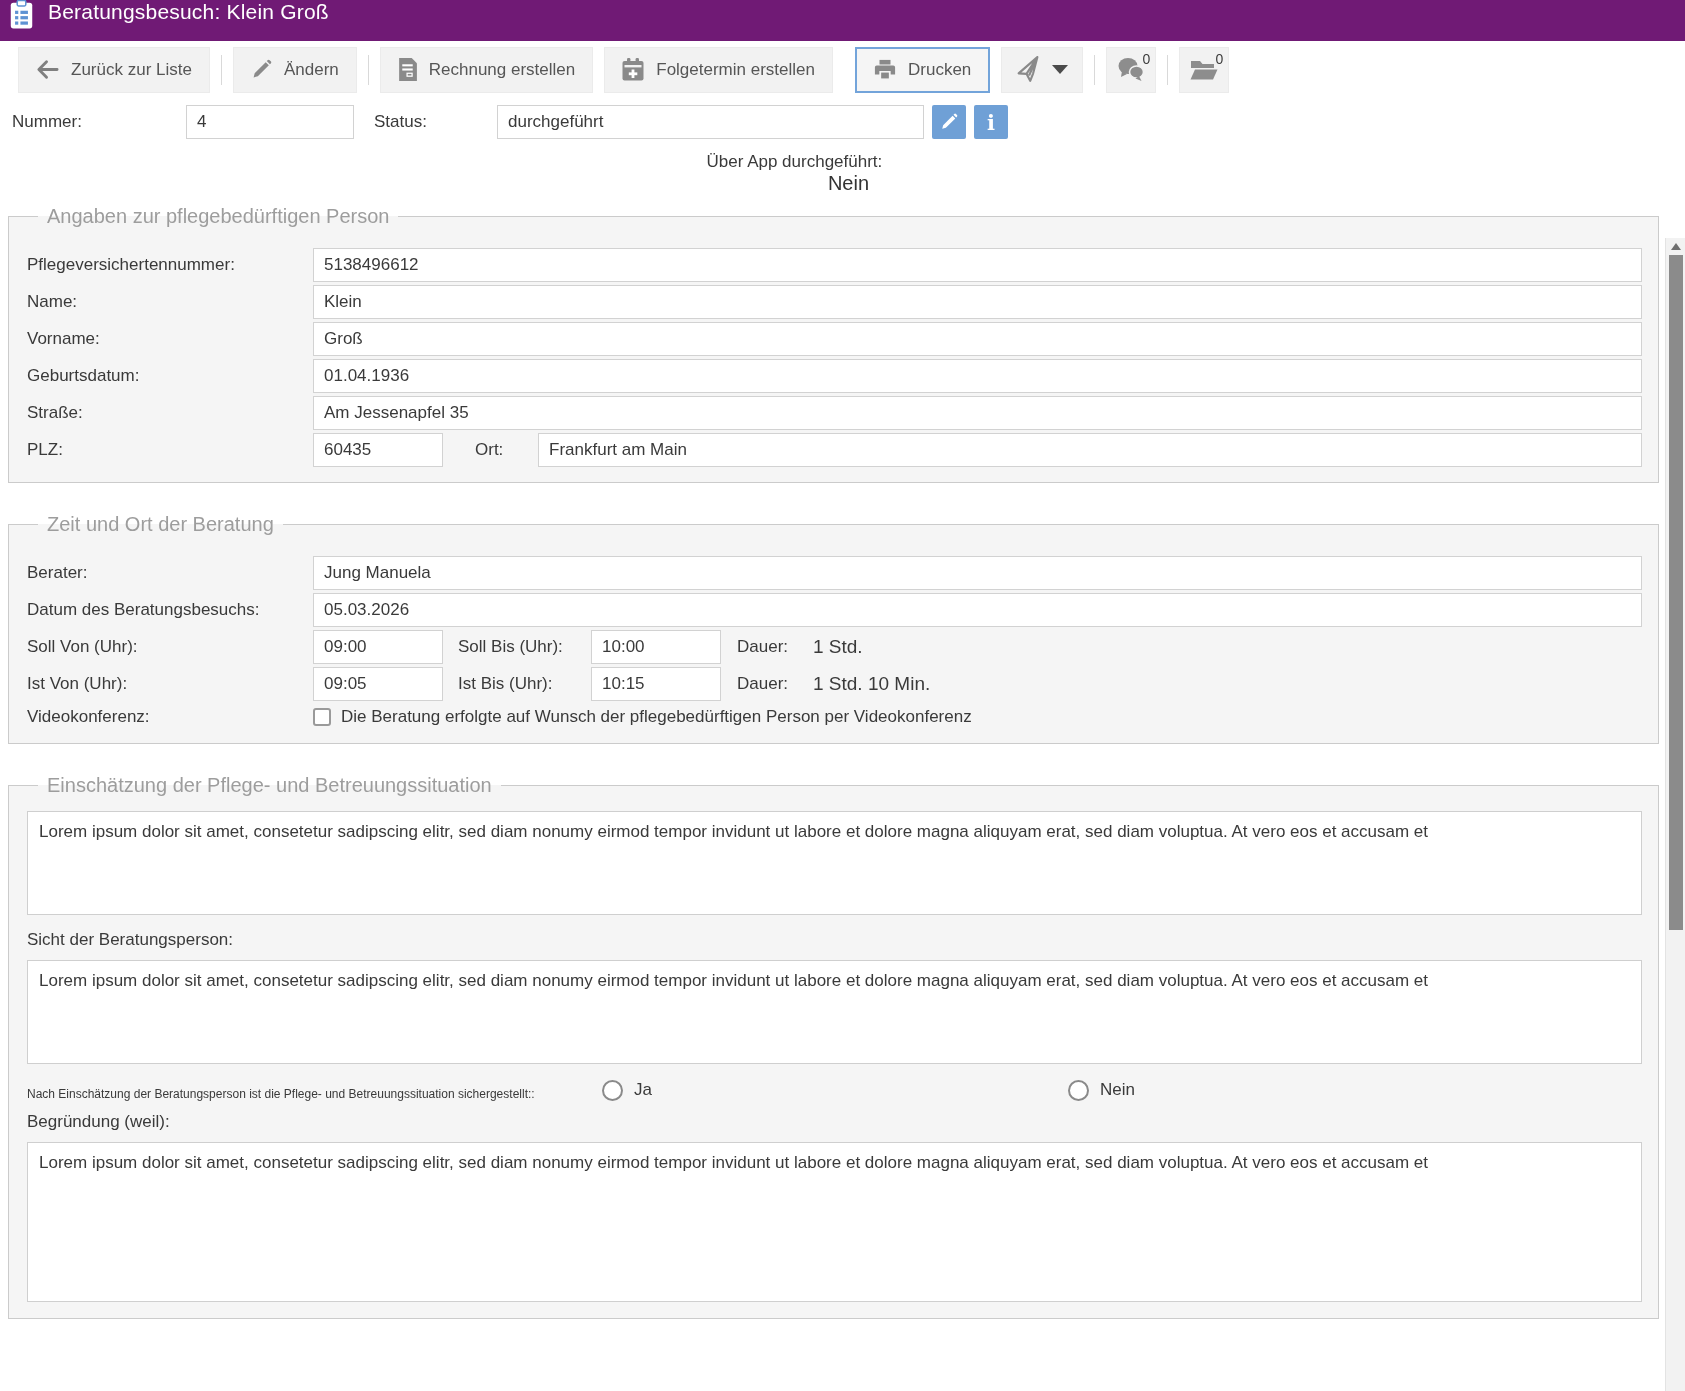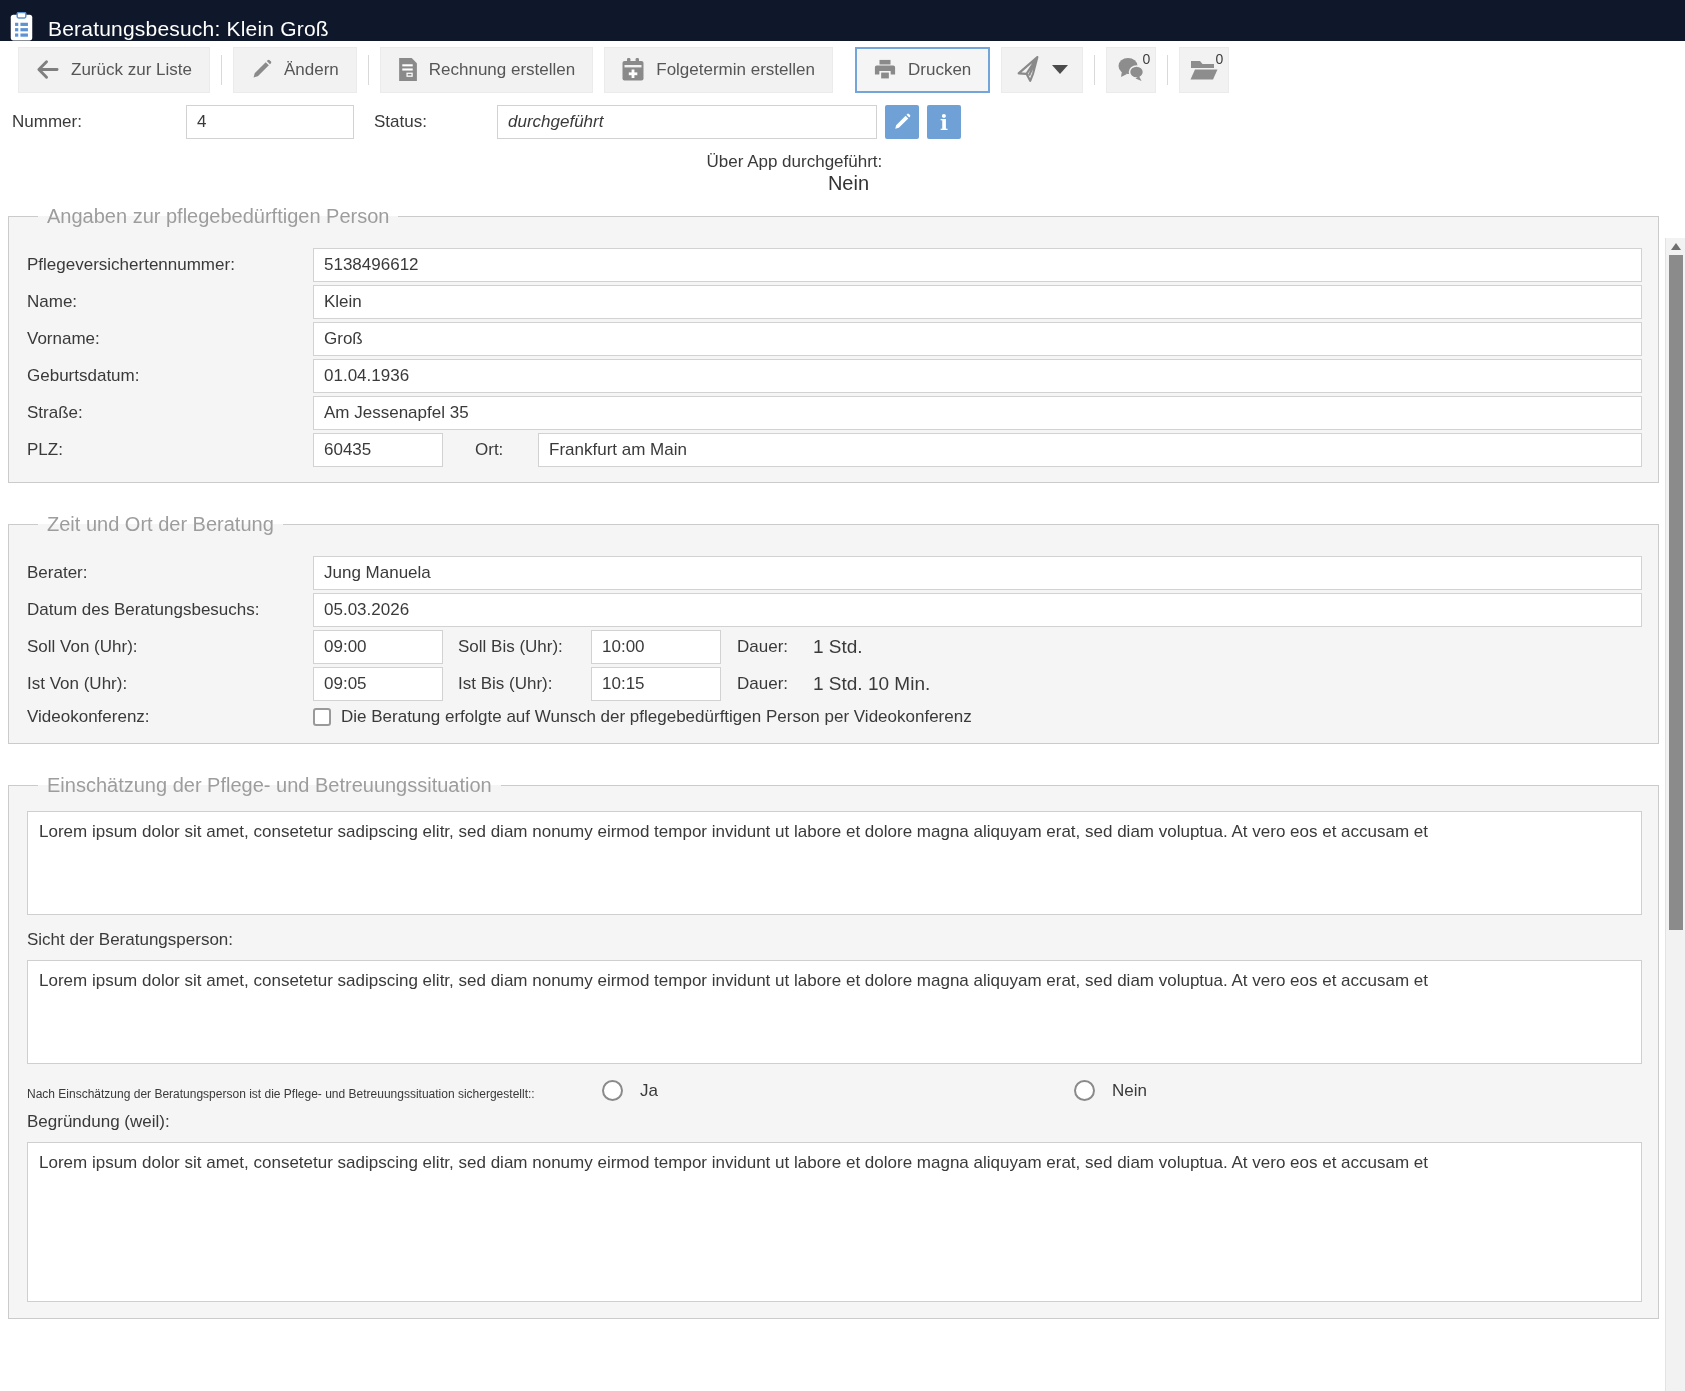--- a/index.html
+++ b/index.html
@@ -1,21 +1,21 @@
 <!DOCTYPE html>
 <html><head>
 <meta charset="utf-8">
 <style>
   * { box-sizing: border-box; margin: 0; padding: 0; }
   html,body { width:1685px; height:1391px; overflow:hidden; background:#fff;
     font-family:"Liberation Sans","DejaVu Sans",sans-serif; color:#3a3a3a; }
   body { position:relative; }
 
   
-  .titlebar { height:41px; background:#0f172a; display:flex; align-items:flex-end;
+  .titlebar { height:41px; background:#701a75; display:flex; align-items:flex-start;
     padding-left:10px; gap:15px; }
   .titlebar .title { color:#fff; font-size:21px; letter-spacing:.2px; }
 
   
   .toolbar { display:flex; align-items:center; padding:5px 0 4px 18px; height:56px; }
   .tb-btn { display:inline-flex; align-items:center; gap:12px; background:#f2f2f2;
     border:1px solid #ebebeb; color:#565656; font-size:17px; padding:0 17px; height:46px;
     cursor:pointer; white-space:nowrap; }
   .tb-btn svg { flex:0 0 auto; }
   .tb-btn.focused { border:2px solid #73a4da; background:#f5f5f5; }
@@ -56,21 +56,21 @@
   .chk-lbl { margin-left:10px; font-size:17px; }
 
   .block-lbl { display:block; font-size:17px; margin:8px 0 10px; }
   textarea.txt { width:100%; height:104px; border:1px solid #cfcfcf; background:#fff;
     font-family:inherit; font-size:17px; line-height:28px; padding:6px 11px; color:#3a3a3a;
     resize:none; overflow:hidden; }
   textarea.tall { height:160px; }
 
   .radio-row { display:flex; align-items:flex-start; margin-top:12px; }
   .radio-q { width:520px; flex:0 0 520px; font-size:12px; line-height:28px; }
-  .radio-group { display:flex; align-items:center; gap:17px; }
+  .radio-group { display:flex; gap:11px; }
   .radio { width:21px; height:21px; border:2px solid #8a8a8a; border-radius:50%;
     background:#fff; flex:0 0 21px; cursor:pointer; }
   .radio-lbl { font-size:17px; }
   .ml-ja { margin-left:55px; } .ml-nein { margin-left:416px; }
 
   
   .scrollbar { position:absolute; top:238px; right:0; bottom:0; width:20px;
     background:#f2f2f2; border-left:1px solid #e3e3e3; }
   .scroll-up { position:absolute; top:5px; left:5px; width:0; height:0;
     border-left:5px solid transparent; border-right:5px solid transparent;
@@ -184,21 +184,21 @@
     </span>
     <span class="badge">0</span>
   </button>
 </div>
 
 <div class="meta">
   <div class="meta-row">
     <span class="lbl w174">Nummer:</span>
     <input class="fld" style="width: 168px;" value="4">
     <span class="lbl w123" style="margin-left:20px">Status:</span>
-    <input class="fld" style="width: 380px; font-style: italic;" value="durchgeführt">
+    <input class="fld" style="width: 427px;" value="durchgeführt">
     <button class="ico-btn">
       <span style="display:inline-flex;">
         <svg width="18" height="18" viewBox="0 0 24 24">
             <path fill="#fff" d="M3 21l1.2-4.8L16.8 3.6l3.6 3.6L7.8 19.8 3 21zM18 2.4l3.6 3.6 1-1a1.6 1.6 0 000-2.3L21.3 1.4a1.6 1.6 0 00-2.3 0l-1 1z"></path>
           </svg>
       </span>
     </button>
     <button class="ico-btn">
       <span style="color:#fff;font-weight:bold;font-size:21px;font-family:'DejaVu Serif',serif;line-height:1;">i</span>
     </button>

